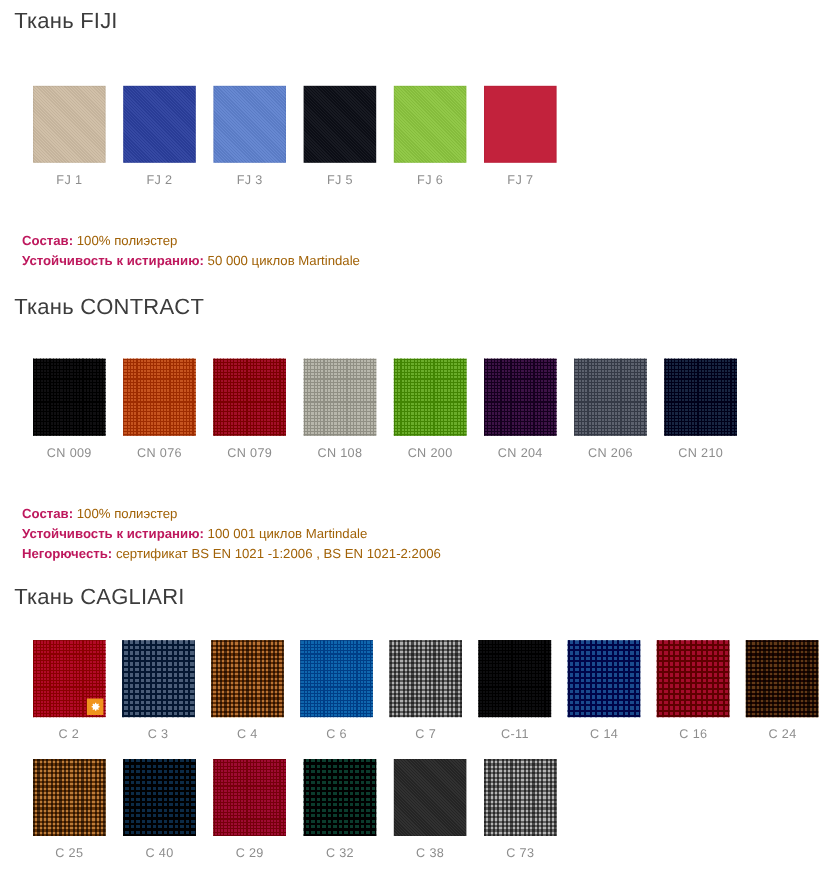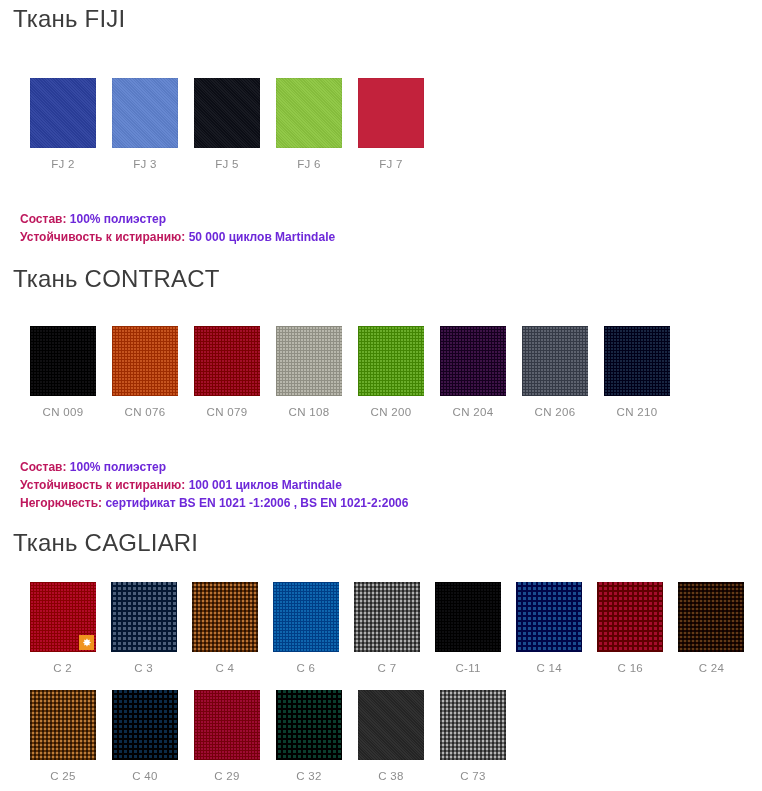--- a/index.html
+++ b/index.html
@@ -16,21 +16,21 @@
     position: relative;
   }
   .page {
     padding: 0 10px;
     box-sizing: border-box;
     width: 762px;
   }
 
   
   h2.section-title {
-    font-size: 24px;
+    font-size: 20px;
     font-weight: 400;
     color: #3c3c3c;
     margin: 0;
     padding: 6px 0 0 3px;
     letter-spacing: 0.2px;
     line-height: 26px;
   }
 
   
   .swatch-row {
@@ -80,21 +80,21 @@
     padding-left: 10px;
     font-size: 12px;
     line-height: 18px;
     color: #777777;
   }
   .spec-line { white-space: nowrap; }
   .spec-key {
     font-weight: bold;
     color: #be185d;
   }
-  .spec-val { color: #6d28d9; font-weight: bold; }
+  .spec-val { color: #a16207; }
 
   
   .gap-a { height: 46px; }
   .gap-b { height: 16px; }
   .gap-c { height: 26px; }
   .gap-d { height: 34px; }
   .gap-e { height: 14px; }
   .gap-f { height: 40px; }
   .gap-g { height: 12px; }
 </style>
@@ -102,20 +102,24 @@
 <body>
 
 <div class="page">
 
   <h2 class="section-title">Ткань FIJI</h2>
 
   <div class="gap-a"></div>
 
   <div class="swatch-row">
     <div class="swatch-cell">
+      <div class="swatch-chip" style="background-color: rgb(207, 189, 164); background-image: repeating-linear-gradient(45deg, rgba(255, 255, 255, 0.05) 0px, rgba(255, 255, 255, 0.05) 1px, rgba(0, 0, 0, 0.05) 1px, rgba(0, 0, 0, 0.05) 2px);"></div>
+      <span class="swatch-label">FJ 1</span>
+    </div>
+    <div class="swatch-cell">
       <div class="swatch-chip" style="background-color: rgb(43, 63, 158); background-image: repeating-linear-gradient(45deg, rgba(255, 255, 255, 0.05) 0px, rgba(255, 255, 255, 0.05) 1px, rgba(0, 0, 0, 0.05) 1px, rgba(0, 0, 0, 0.05) 2px);"></div>
       <span class="swatch-label">FJ 2</span>
     </div>
     <div class="swatch-cell">
       <div class="swatch-chip" style="background-color: rgb(95, 130, 207); background-image: repeating-linear-gradient(45deg, rgba(255, 255, 255, 0.05) 0px, rgba(255, 255, 255, 0.05) 1px, rgba(0, 0, 0, 0.05) 1px, rgba(0, 0, 0, 0.05) 2px);"></div>
       <span class="swatch-label">FJ 3</span>
     </div>
     <div class="swatch-cell">
       <div class="swatch-chip" style="background-color: rgb(12, 14, 22); background-image: repeating-linear-gradient(45deg, rgba(255, 255, 255, 0.05) 0px, rgba(255, 255, 255, 0.05) 1px, rgba(0, 0, 0, 0.05) 1px, rgba(0, 0, 0, 0.05) 2px);"></div>
       <span class="swatch-label">FJ 5</span>

